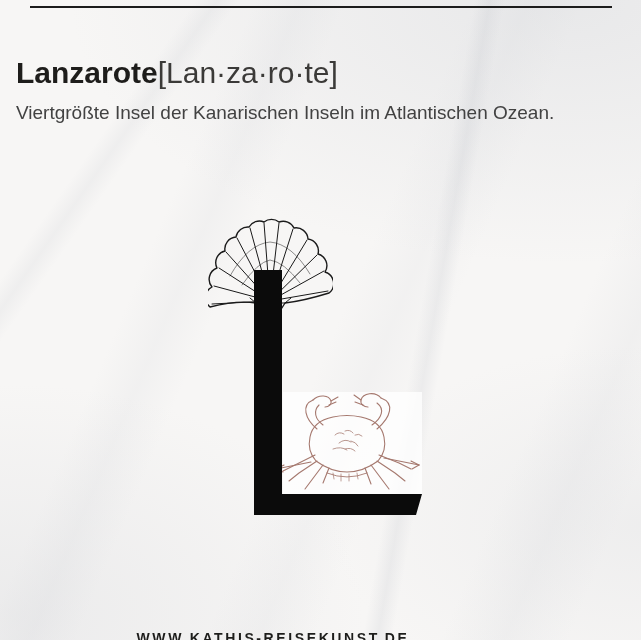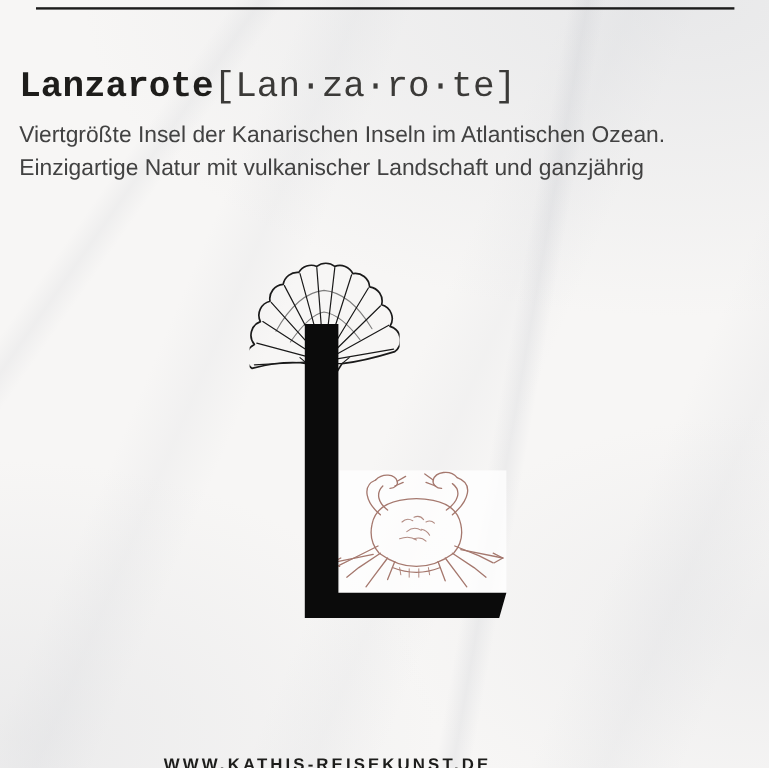--- a/index.html
+++ b/index.html
@@ -27,21 +27,21 @@
   }
   .top-divider{
     position:absolute;left:30px;top:6px;width:582px;height:2px;
     background:#1c1c1c;
   }
   .header{
     position:absolute;left:16px;top:56px;width:610px;
   }
   .page-title{
     margin:0;font-size:30px;line-height:34px;color:#1e1d1b;
-    font-weight:bold;letter-spacing:0;white-space:nowrap;font-family:Liberation Mono, monospace;
+    font-weight:bold;letter-spacing:0;white-space:nowrap;
   }
   .page-title .phonetic{
     font-weight:400;color:#3b3a38;
   }
   .description{
     margin-top:9px;font-size:19px;line-height:28px;color:#424242;
   }
   .description .line{white-space:nowrap;}
   .monogram{position:absolute;inset:0;pointer-events:none;}
   .shell-svg{position:absolute;left:208px;top:214px;width:125px;height:100px;}
@@ -62,21 +62,20 @@
 <body>
 
 <div class="card">
 
   <div class="top-divider"></div>
 
   <div class="header">
     <h1 class="page-title"><span>Lanzarote</span><span class="phonetic">[Lan·za·ro·te]</span></h1>
     <div class="description">
       <div class="line">Viertgrößte Insel der Kanarischen Inseln im Atlantischen Ozean.</div>
-      <div class="line">Einzigartige Natur mit vulkanischer Landschaft und ganzjährig</div>
     </div>
   </div>
 
   <div class="monogram">
 
     <svg class="shell-svg" viewBox="0 0 125 100" aria-label="scallop-shell-icon">
       <g fill="none" stroke="#1a1a1a" stroke-linecap="round" stroke-linejoin="round">
         <path stroke-width="1.4" d="M2,93
           A12 12 0 0 1 4,73  A12 12 0 0 1 9,54  A12 12 0 0 1 17,37
           A12 12 0 0 1 28,23 A12 12 0 0 1 41,13 A12 12 0 0 1 56,8

